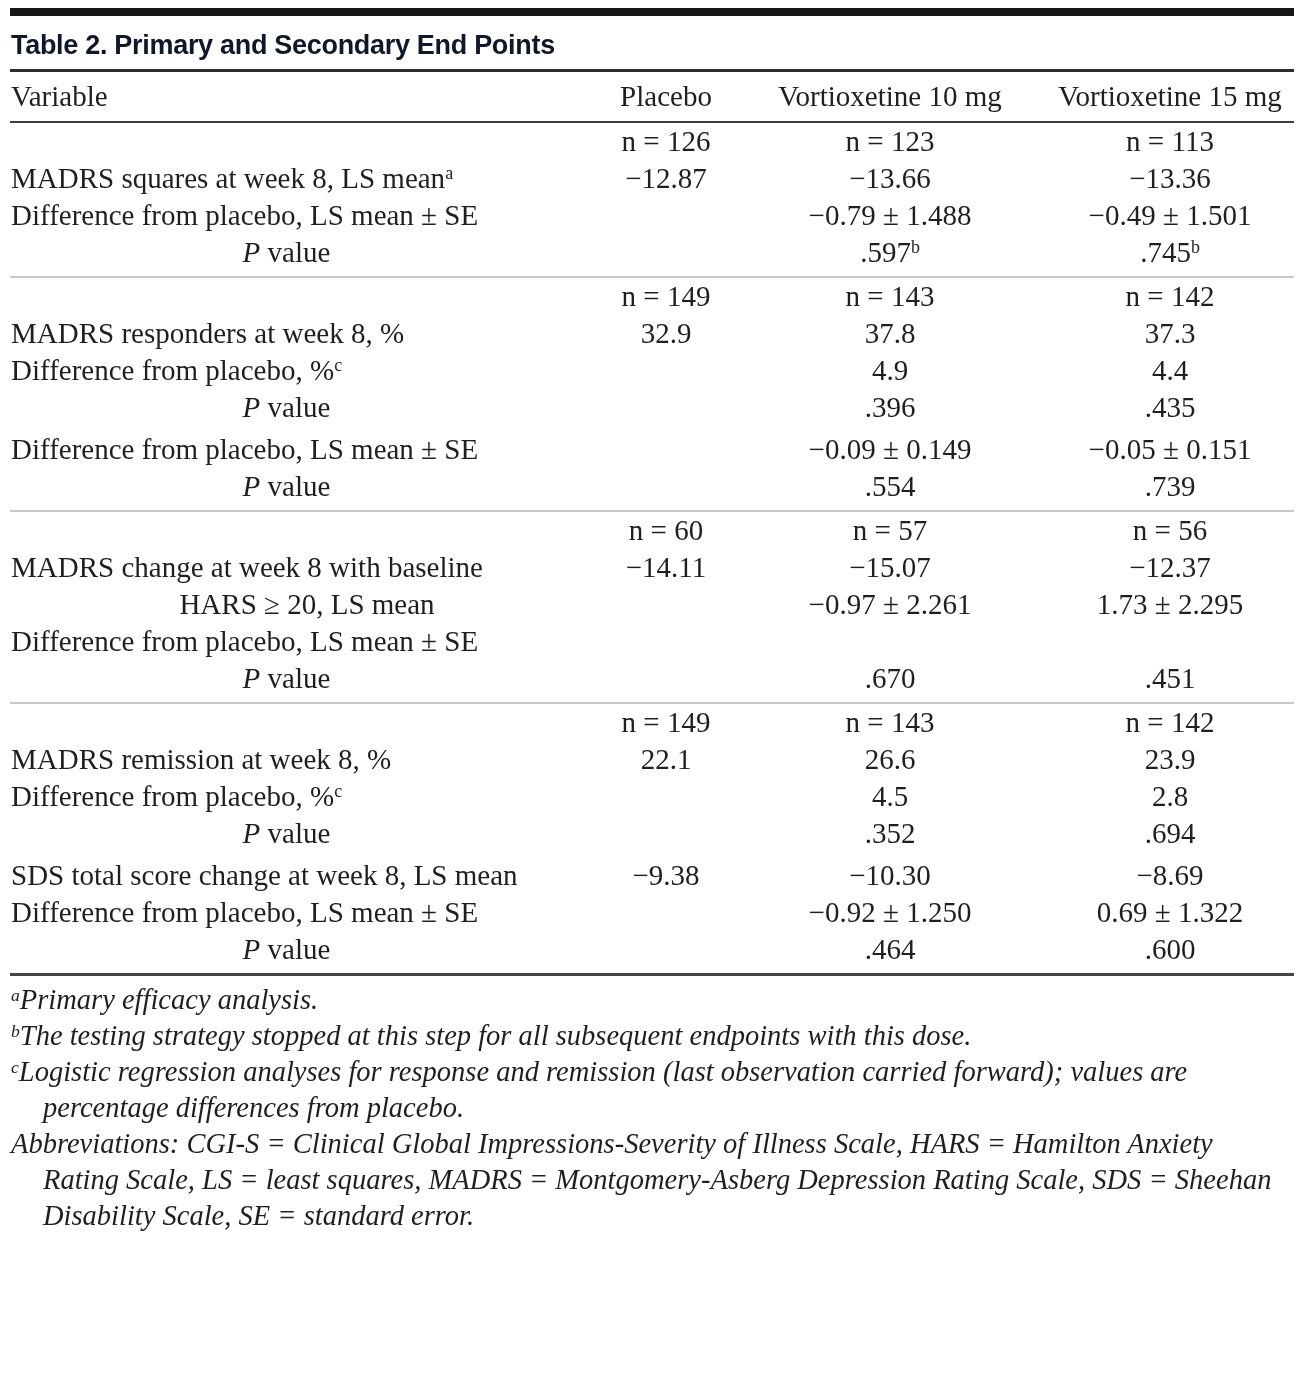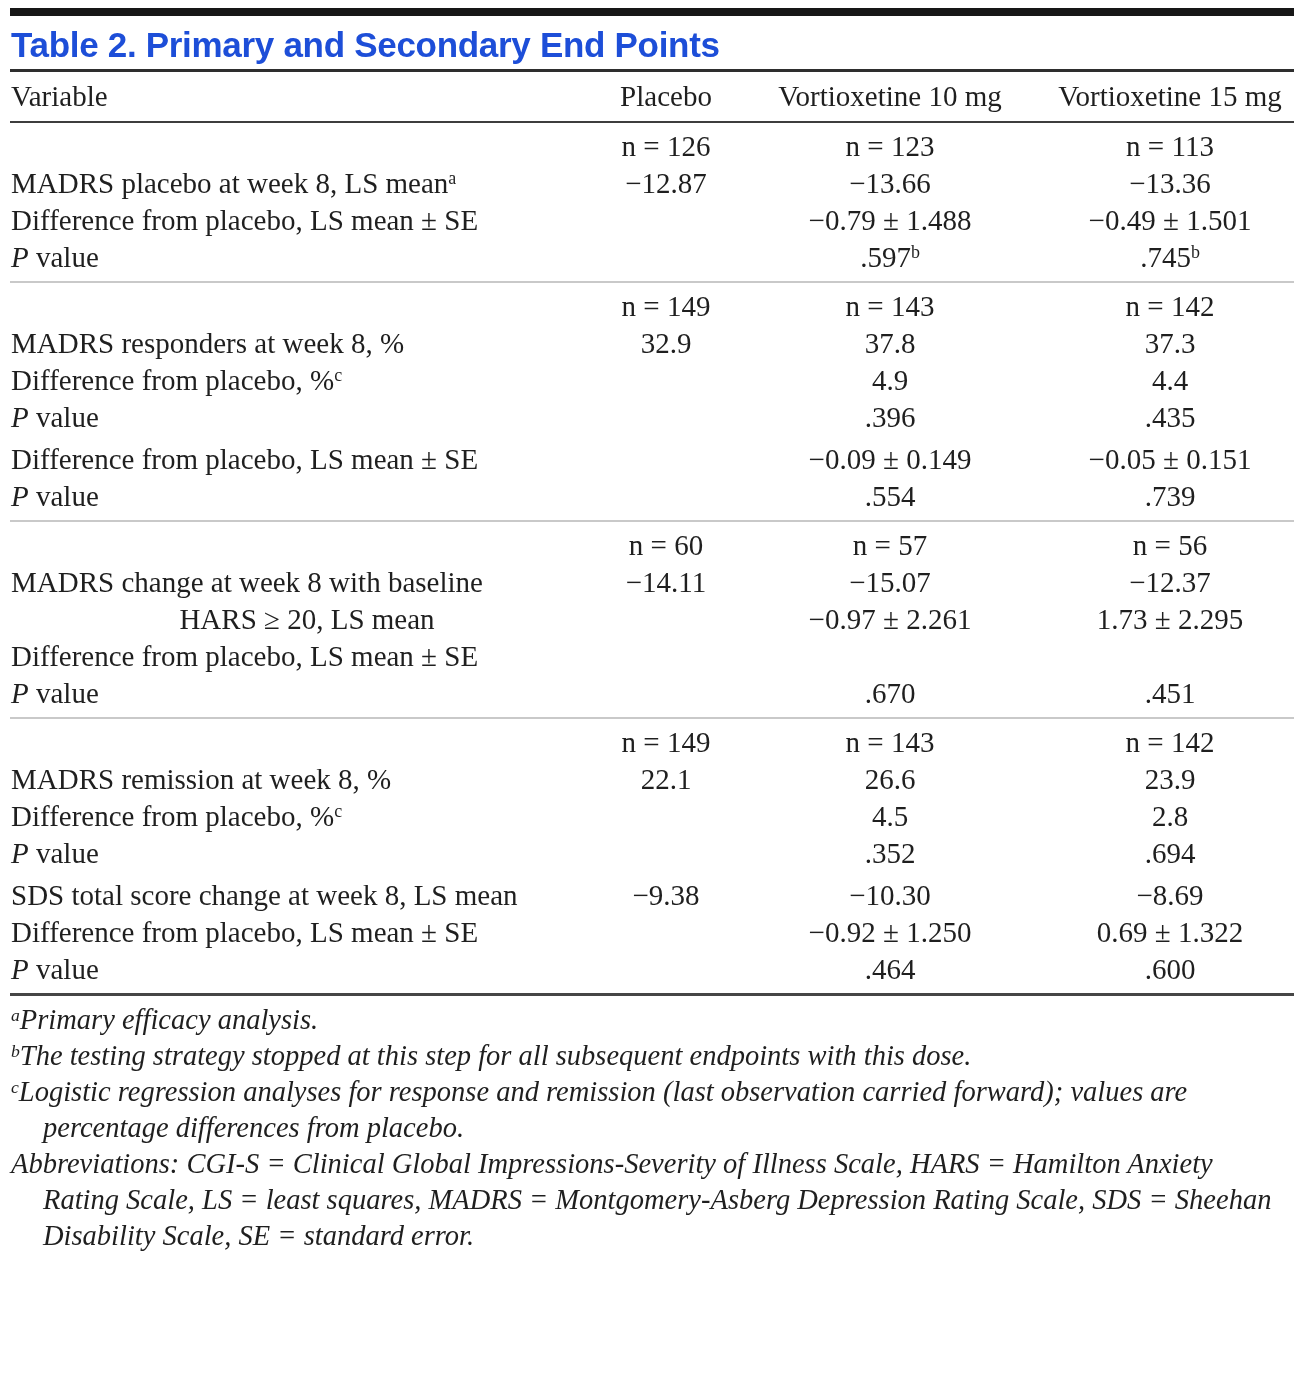--- a/index.html
+++ b/index.html
@@ -8,22 +8,22 @@
     width: 1304px; height: 1377px; overflow: hidden;
     font-family: "Liberation Serif", "DejaVu Serif", serif;
     color: var(--text, #1f1f1f);
   }
   .page { width: 1304px; padding: 4px 10px 0 10px; }
 
   .top-bar    { height: 8px; background: var(--bar, #171717); margin-top: 4px; }
 
   .title {
     font-family: "Liberation Sans", "DejaVu Sans", sans-serif;
-    font-weight: 700; font-size: 35px; line-height: 34px;
-    color: #1d4ed8; letter-spacing: -0.3px;
+    font-weight: 700; font-size: 27px; line-height: 34px;
+    color: #0f172a; letter-spacing: -0.3px;
     padding: 12px 0 7px 1px;
   }
   .title-rule { border-top: 3px solid #2e2e2e; }
   .foot-rule  { border-top: 3px solid var(--ruleDark, #464646); }
 
   table.tbl { width: 100%; border-collapse: collapse; table-layout: fixed; }
   col.c1 { width: 552px; } col.c2 { width: 208px; }
   col.c3 { width: 240px; } col.c4 { width: 284px; }
 
   thead th {
@@ -34,22 +34,22 @@
   th.var { text-align: left; padding-left: 1px; }
   .val   { text-align: center; }
   th.c4h, td.c4 { padding-left: 36px; }
 
   tbody td {
     font-size: 29px; line-height: 37px; font-weight: normal;
     white-space: nowrap; vertical-align: baseline; padding: 0;
   }
   td.var { text-align: left; padding-left: 1px; }
   td.indent { padding-left: 42px; text-align: center; }
-  tr.row-first td { padding-top: 5px; }
-  tr.row-last  td { padding-bottom: 5px; }
+  tr.row-first td { }
+  tr.row-last  td { padding-bottom: 5px; text-align: center; }
   tr.section-start td { border-top: 2px solid var(--ruleLight, #c9c9c9); }
 
   sup.mark {
     font-size: 0.62em; line-height: 0;
     position: relative; top: -0.52em; vertical-align: baseline;
   }
   i { font-style: italic; }
 
   .footnotes { padding: 6px 0 6px 1px; }
   .footnote {
@@ -82,21 +82,21 @@
       </tr>
     </thead>
     <tbody id="tbody">
         <tr class="row-first">
           <td class="var"><span></span></td>
           <td class="val"><span>n = 126</span></td>
           <td class="val"><span>n = 123</span></td>
           <td class="val c4"><span>n = 113</span></td>
         </tr>
         <tr class="">
-          <td class="var"><span>MADRS placebo at week 8, LS mean</span><sup class="mark">a</sup></td>
+          <td class="var"><span>MADRS squares at week 8, LS mean</span><sup class="mark">a</sup></td>
           <td class="val"><span>−12.87</span></td>
           <td class="val"><span>−13.66</span></td>
           <td class="val c4"><span>−13.36</span></td>
         </tr>
         <tr class="">
           <td class="var"><span>Difference from placebo, LS mean ± SE</span></td>
           <td class="val"><span></span></td>
           <td class="val"><span>−0.79 ± 1.488</span></td>
           <td class="val c4"><span>−0.49 ± 1.501</span></td>
         </tr>

